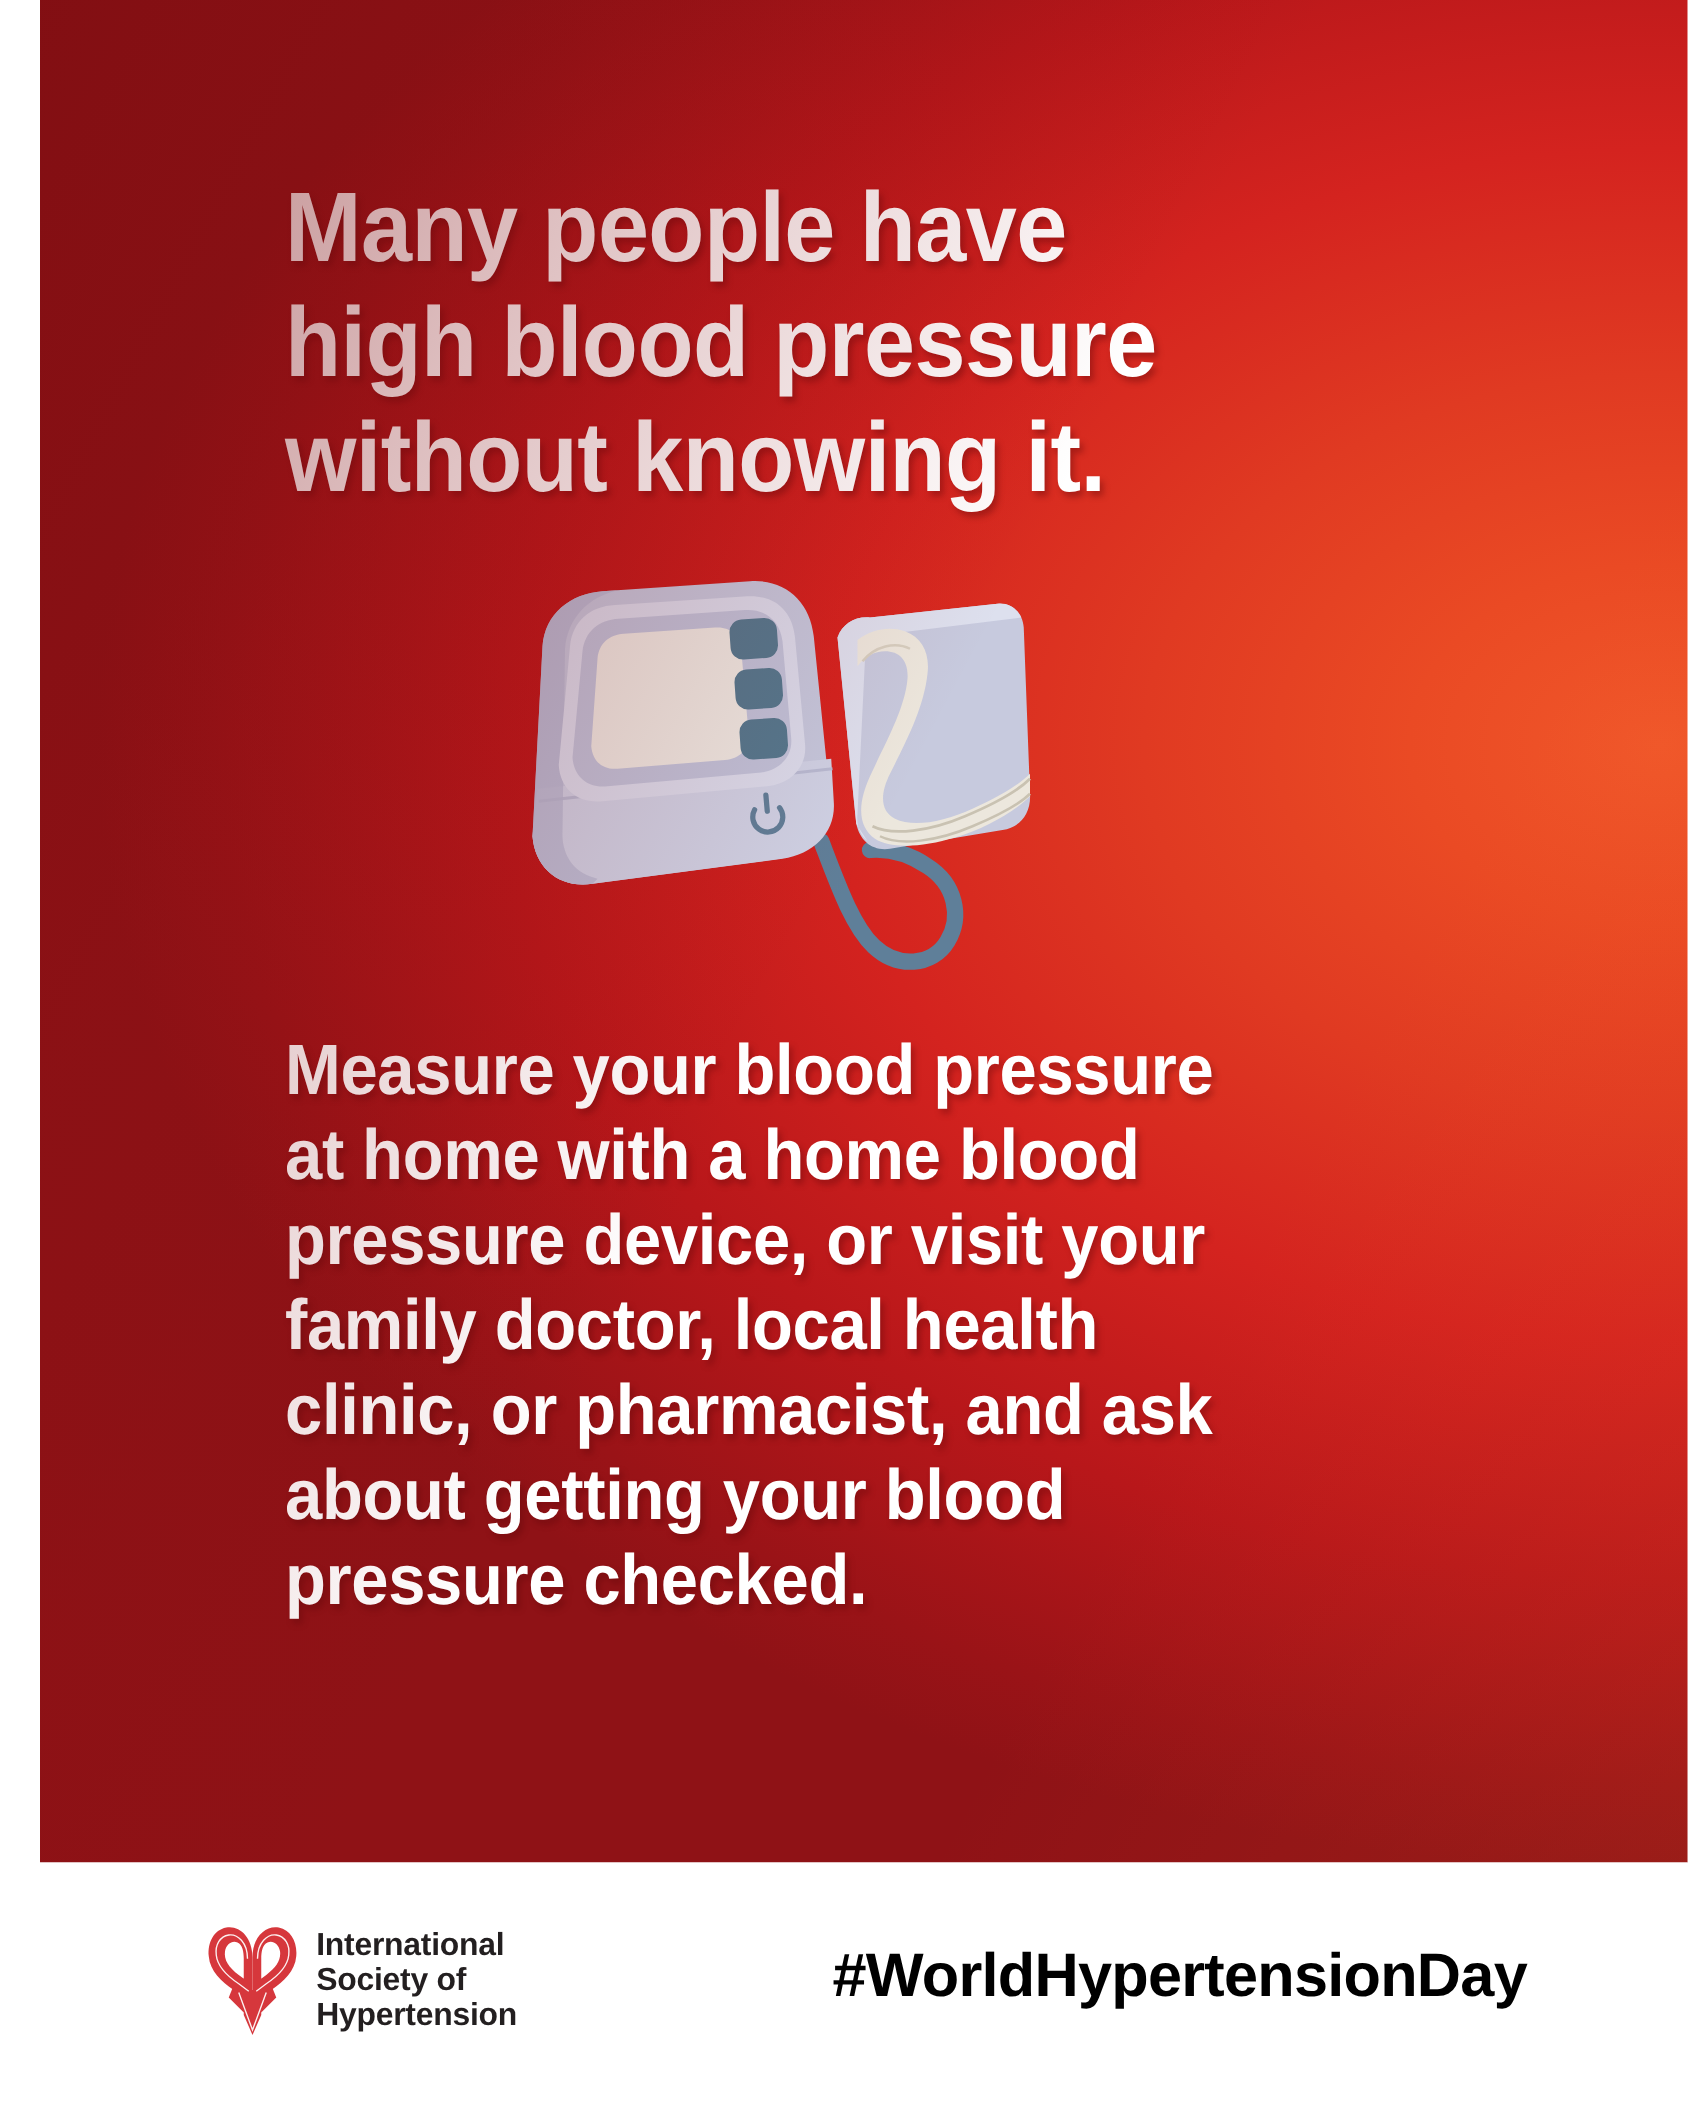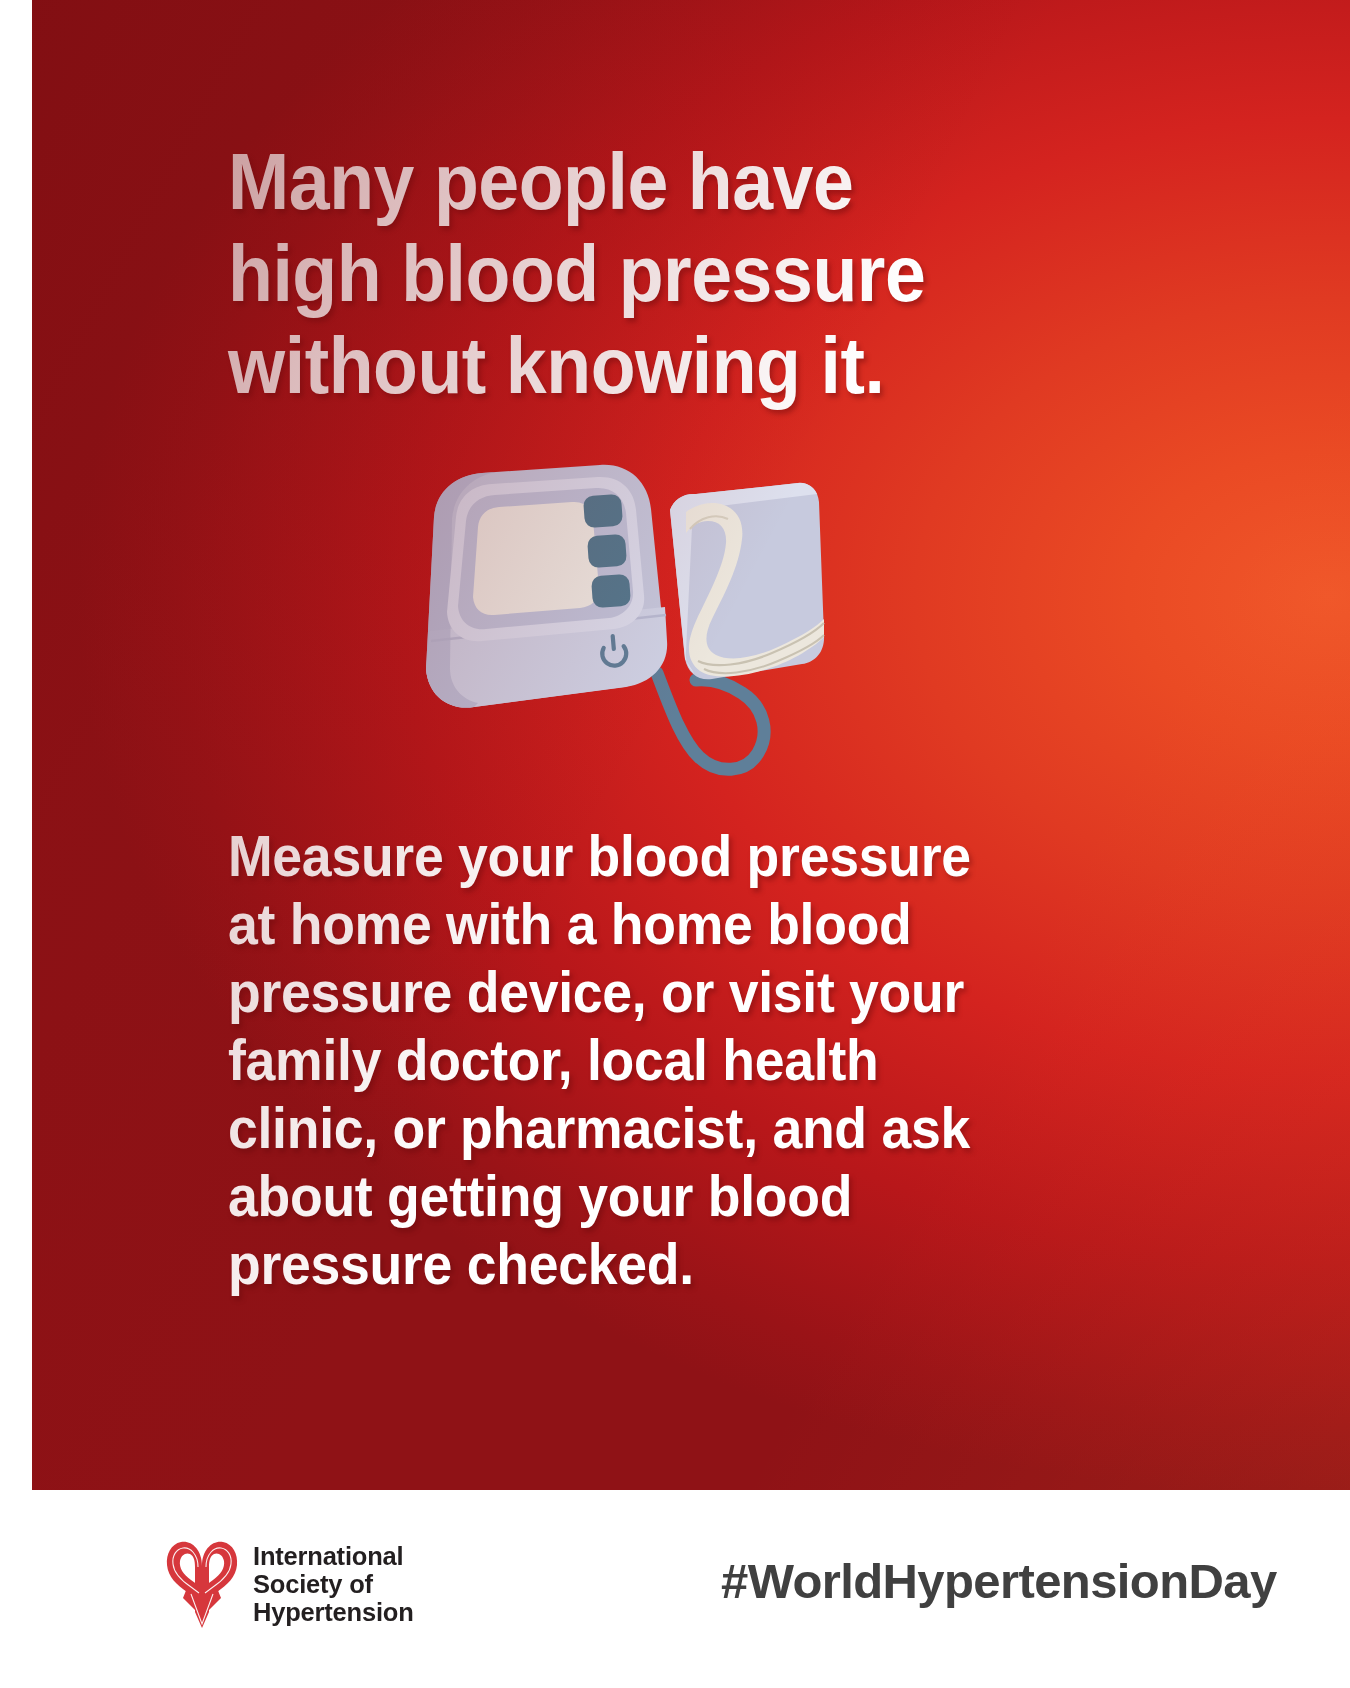--- a/index.html
+++ b/index.html
@@ -105,22 +105,22 @@
     color:#231f20;
     font-size:25.5px;
     line-height:28px;
     font-weight:700;
     letter-spacing:-0.2px;
     white-space:pre-line;
   }
 
   .hashtag {
     position:absolute;
-    left:689px; top:62px;
-    color:#404040;
+    left:634px; top:62px;
+    color:#000000;
     font-size:49px;
     line-height:58px;
     font-weight:600;
     letter-spacing:-0.6px;
     white-space:nowrap;
   }
 </style>
 </head>
 <body>
 

